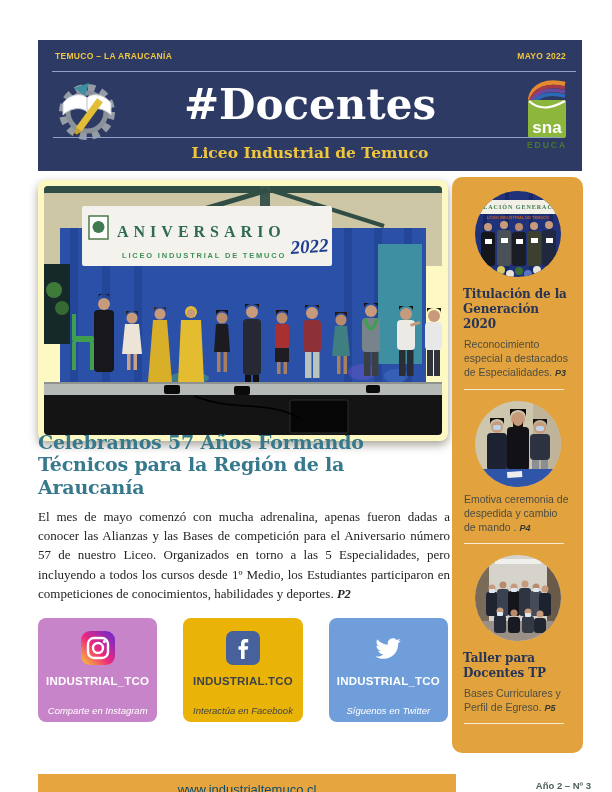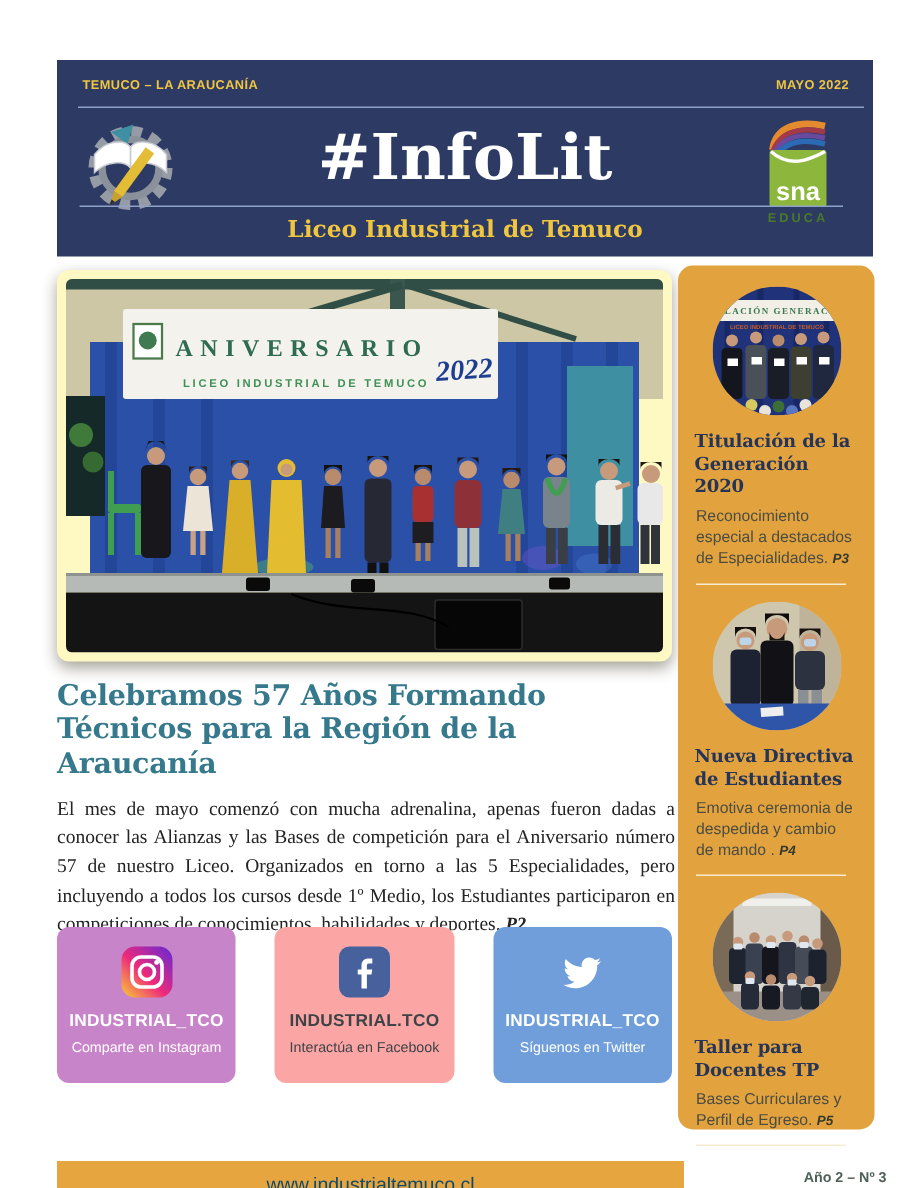--- a/index.html
+++ b/index.html
@@ -11,42 +11,42 @@
   .masthead{position:absolute;left:38px;top:40px;width:544px;height:131px;background:#2d3a64;}
   .mast-row{display:flex;justify-content:space-between;padding:11px 16px 0 17px;
     color:#f0c63f;font-size:8.5px;font-weight:bold;letter-spacing:.3px;}
   .mast-line1{position:absolute;left:14px;right:6px;top:31px;border-top:1px solid #8fa3c9;}
   .mast-line2{position:absolute;left:15px;right:20px;top:97px;border-top:1px solid #8fa3c9;}
   .mast-title{position:absolute;left:0;right:0;top:44px;text-align:center;color:#ffffff;
     font-family:"DejaVu Serif",serif;font-weight:bold;font-size:42px;line-height:1;}
   .school-name{position:absolute;left:0;right:0;top:103px;text-align:center;color:#f0c63f;
     font-family:"DejaVu Serif",serif;font-weight:bold;font-size:15.5px;}
   .emblem{position:absolute;left:16px;top:36px;}
-  .sna{position:absolute;right:25px;top:38px;}
+  .sna{position:absolute;right:10px;top:38px;}
   
   .photo-frame{position:absolute;left:38px;top:180px;width:398px;height:249px;background:#fef9c3;
     padding:6px;border-radius:8px;box-shadow:0 4px 10px rgba(60,50,30,.45);}
   .photo-frame svg{display:block;border-radius:4px;}
   
-  .main-text{position:absolute;left:38px;top:453px;width:412px;}
+  .main-text{position:absolute;left:38px;top:431px;width:412px;}
   .headline{margin:0;color:#37798c;font-family:"DejaVu Serif",serif;font-weight:bold;
     font-size:19px;line-height:1.18;letter-spacing:-.2px;}
   .subheadline{margin:7px 0 0 0;color:#5da3bf;font-size:13.5px;font-weight:bold;}
   .bodycopy{margin:9px 0 0 0;color:#242424;font-family:"Liberation Serif",serif;
     font-size:13px;line-height:1.47;text-align:justify;}
   .bodycopy b i{font-size:12.5px;}
   
   .cards{position:absolute;left:38px;top:618px;width:410px;display:flex;gap:26px;}
   .card{flex:1;height:104px;border-radius:8px;display:flex;flex-direction:column;
     align-items:center;cursor:pointer;}
   .card .icon{margin-top:12px;height:36px;}
   .card .handle{margin-top:9px;font-size:11.5px;font-weight:bold;letter-spacing:.2px;}
-  .card .caption{margin-top:6px;font-size:9.5px;}
+  .card .caption{margin-top:18px;font-size:9.5px;font-style:italic;}
   .card-ig{background:#c884c9;color:#ffffff;}
-  .card-fb{background:#fca5a5;color:#3d4347;}
+  .card-fb{background:#eab308;color:#3d4347;}
   .card-tw{background:#6f9edb;color:#ffffff;}
   
   .webbar{position:absolute;left:38px;top:726px;width:418px;height:31px;background:#e7a53f;
     display:flex;align-items:center;justify-content:center;color:#0c4a6e;font-size:13px;cursor:pointer;margin-top:48px;}
   .pagefoot{position:absolute;left:38px;right:30px;top:764px;text-align:center;
     color:#4e6156;font-size:9.5px;font-weight:bold;}
   .edition{position:absolute;right:37px;top:780px;color:#4e6156;font-size:9.5px;font-weight:bold;}
   
   .sidebar{position:absolute;left:452px;top:177px;width:131px;height:576px;background:#e2a33e;
     border-radius:10px;padding:14px 10px 0 10px;box-sizing:border-box;}
@@ -61,21 +61,21 @@
 <body>
 
 <div class="page">
 
   <div class="masthead">
     <div class="mast-row">
       <span>TEMUCO – LA ARAUCANÍA</span>
       <span>MAYO 2022</span>
     </div>
     <div class="mast-line1"></div>
-    <div class="mast-title">#InfoLit</div>
+    <div class="mast-title">#Docentes</div>
 
     <div class="emblem">
       <svg width="66" height="74" viewBox="0 0 66 74">
         <circle cx="33" cy="36" r="24" fill="none" stroke="#969ca6" stroke-width="8" stroke-dasharray="7 5.6"></circle>
         <circle cx="33" cy="36" r="19" fill="none" stroke="#8b919b" stroke-width="5"></circle>
         <polygon points="20,12 35,7 31,20" fill="#3f8fa2"></polygon>
         <path d="M9,27 C17,17 29,17 33,22 C37,17 49,17 57,27 L57,39 C49,31 37,31 33,36 C29,31 17,31 9,39 Z" fill="#ffffff" stroke="#c9ccd2" stroke-width="1"></path>
         <line x1="33" y1="22" x2="33" y2="36" stroke="#c9ccd2" stroke-width="1.2"></line>
         <g transform="rotate(36 33 42)">
           <rect x="29.5" y="20" width="7" height="36" fill="#e3bd35"></rect>
@@ -345,21 +345,20 @@
               <path d="M58,25 a7,6 0 0 1 14,0 l0,-7 h-14 Z" fill="#181310"></path>
               <rect x="61" y="25" width="8" height="5" rx="2" fill="#bcd3e8"></rect>
               <rect x="55" y="33" width="20" height="26" rx="4" fill="#2c3240"></rect>
               <rect x="57" y="59" width="7" height="12" fill="#8a8f96"></rect>
               <rect x="66" y="59" width="7" height="12" fill="#8a8f96"></rect>
           </g>
           <rect x="0" y="68" width="86" height="18" fill="#2f55a8"></rect>
           <rect x="32" y="71" width="15" height="6" fill="#eeeeee" transform="rotate(-4 32 71)"></rect>
         </svg>
       </div>
-      <div class="side-title">Nueva Directiva de Estudiantes</div>
       <div class="side-text"><span>Emotiva ceremonia de despedida y cambio de mando .</span> <b><i><span>P4</span></i></b></div>
       <hr class="divider">
     </div>
 
     <div class="side-item">
       <div class="circle">
         <svg width="86" height="86" viewBox="0 0 86 86">
           <rect width="86" height="86" fill="#d6d3cc"></rect>
           <rect x="0" y="0" width="14" height="86" fill="#7a6a58"></rect>
           <rect x="72" y="0" width="14" height="86" fill="#6a5a4a"></rect>

